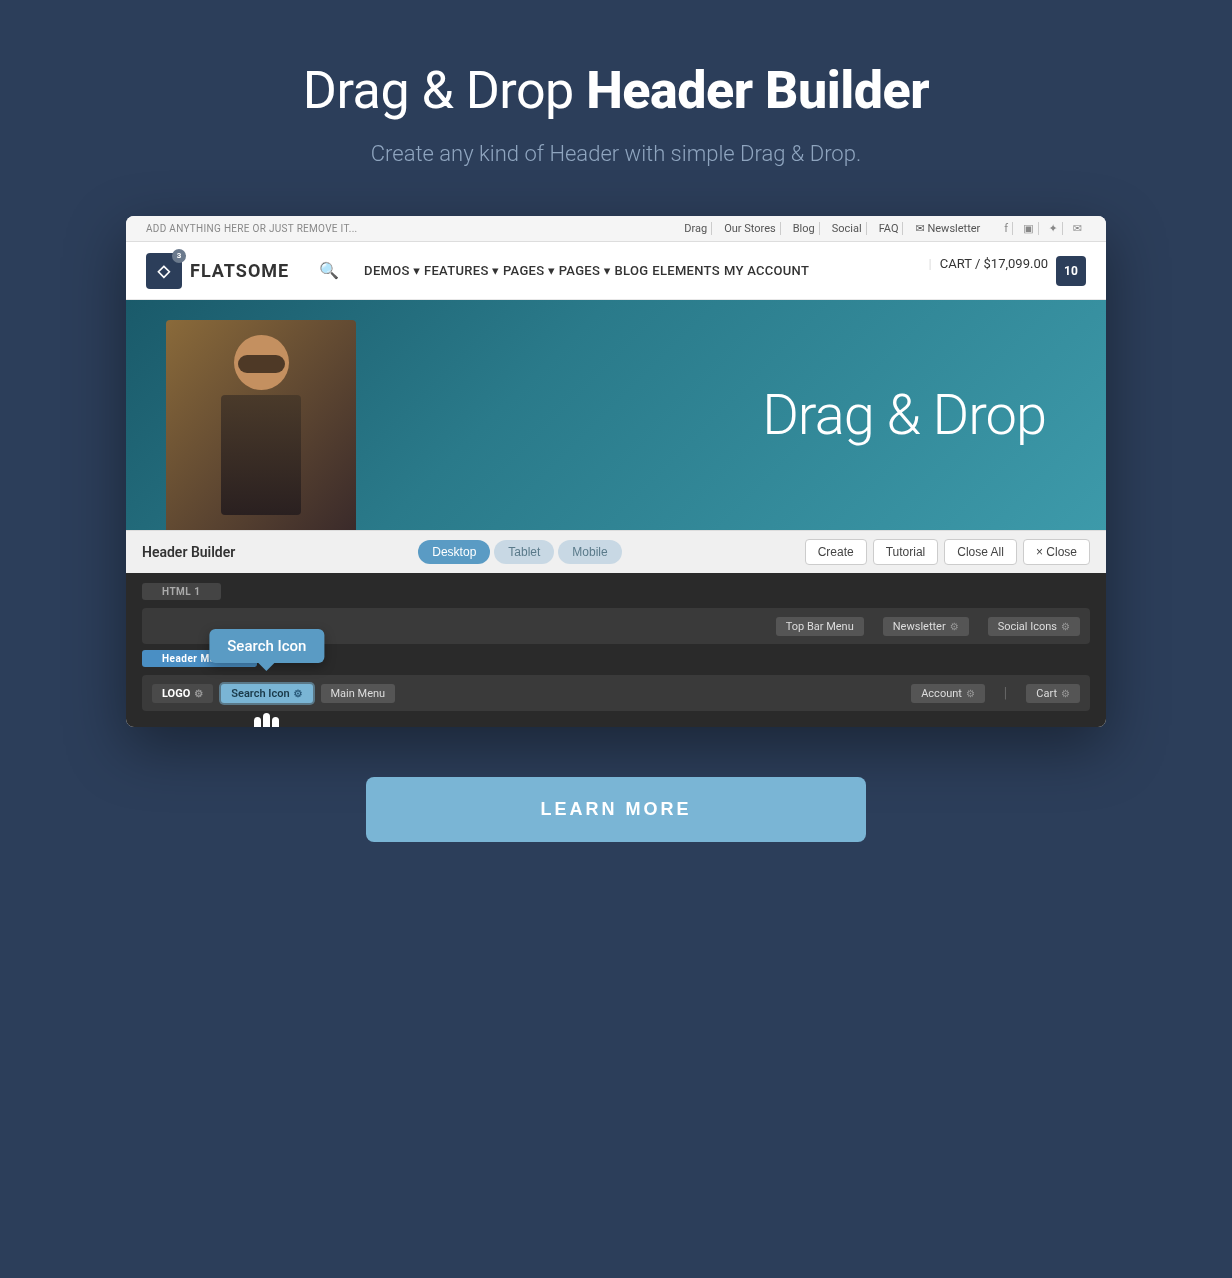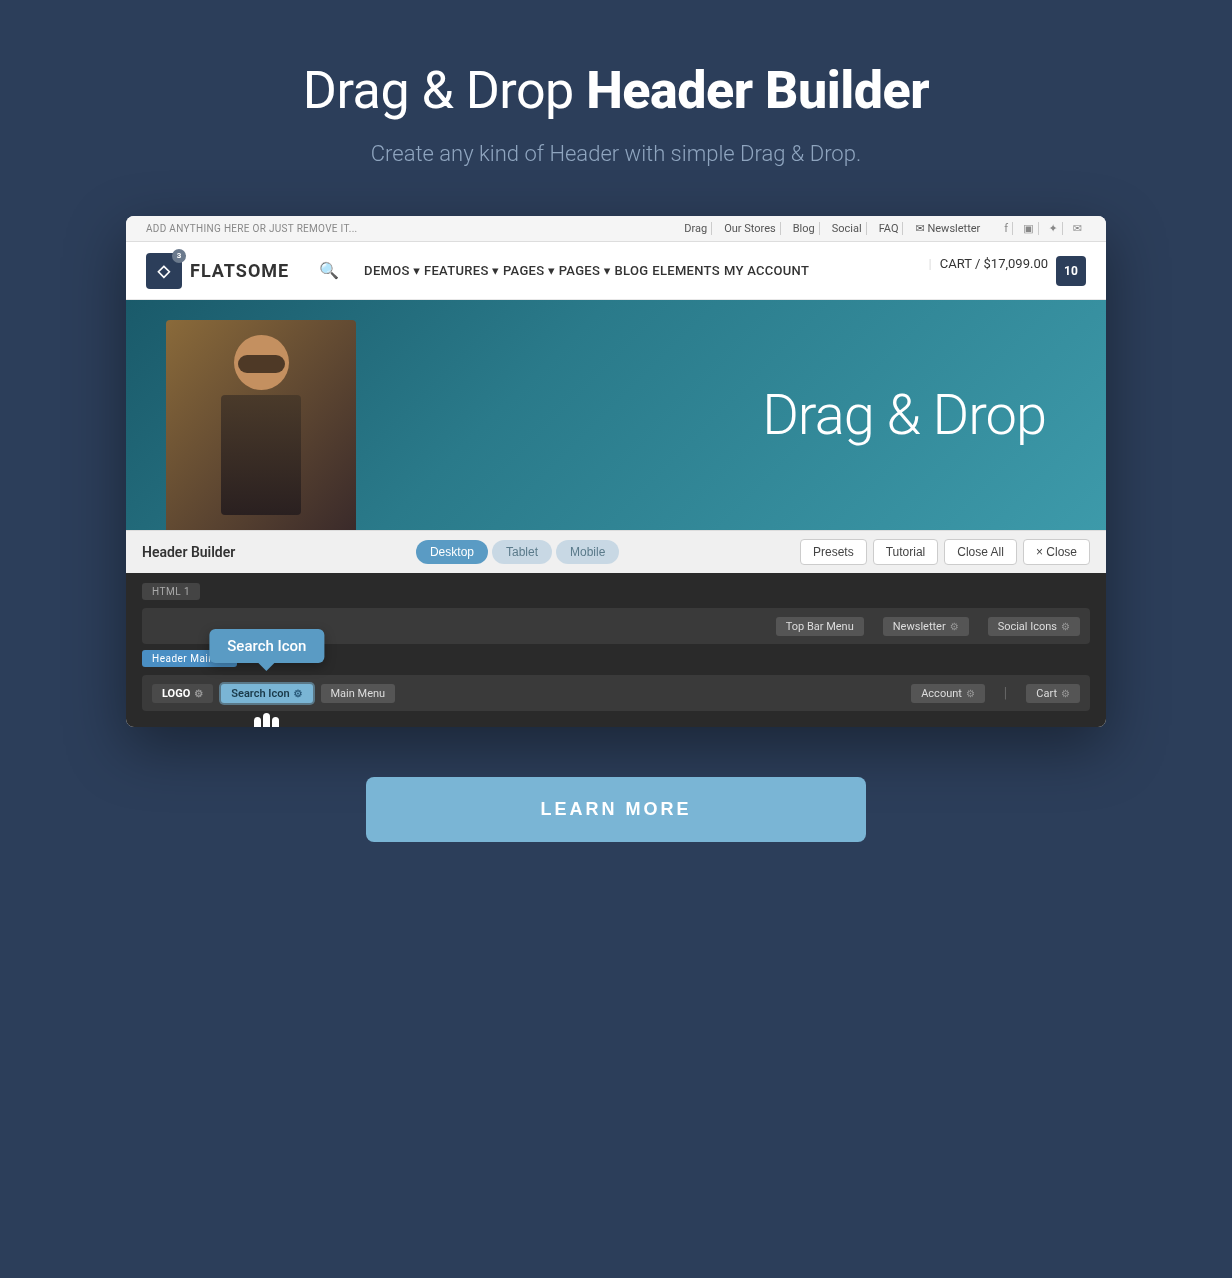--- a/index.html
+++ b/index.html
@@ -291,24 +291,24 @@
       background: #2a2a2a;
       padding: 10px 16px;
     }
 
     .builder-row {
       margin-bottom: 6px;
     }
 
     .builder-row-label {
       display: inline-block;
-      padding: 3px 10px;
+      padding: 3px 20px;
       border-radius: 3px;
       font-size: 10px;
-      font-weight: 400;
+      font-weight: 700;
       margin-bottom: 4px;
       letter-spacing: 0.5px;
     }
 
     .html-label {
       background: #444;
       color: #aaa;
     }
 
     .header-main-label {
@@ -512,21 +512,21 @@
   </div>
 
   <div class="builder-bar">
     <span class="builder-title">Header Builder</span>
     <div class="builder-tabs">
       <button class="builder-tab active">Desktop</button>
       <button class="builder-tab inactive">Tablet</button>
       <button class="builder-tab inactive">Mobile</button>
     </div>
     <div class="builder-actions">
-      <button class="builder-btn">Presets</button>
+      <button class="builder-btn">Create</button>
       <button class="builder-btn">Tutorial</button>
       <button class="builder-btn">Close All</button>
       <button class="builder-btn">× Close</button>
     </div>
   </div>
 
   <div class="builder-rows">
 
     <div class="builder-row">
       <div class="builder-row-top">

